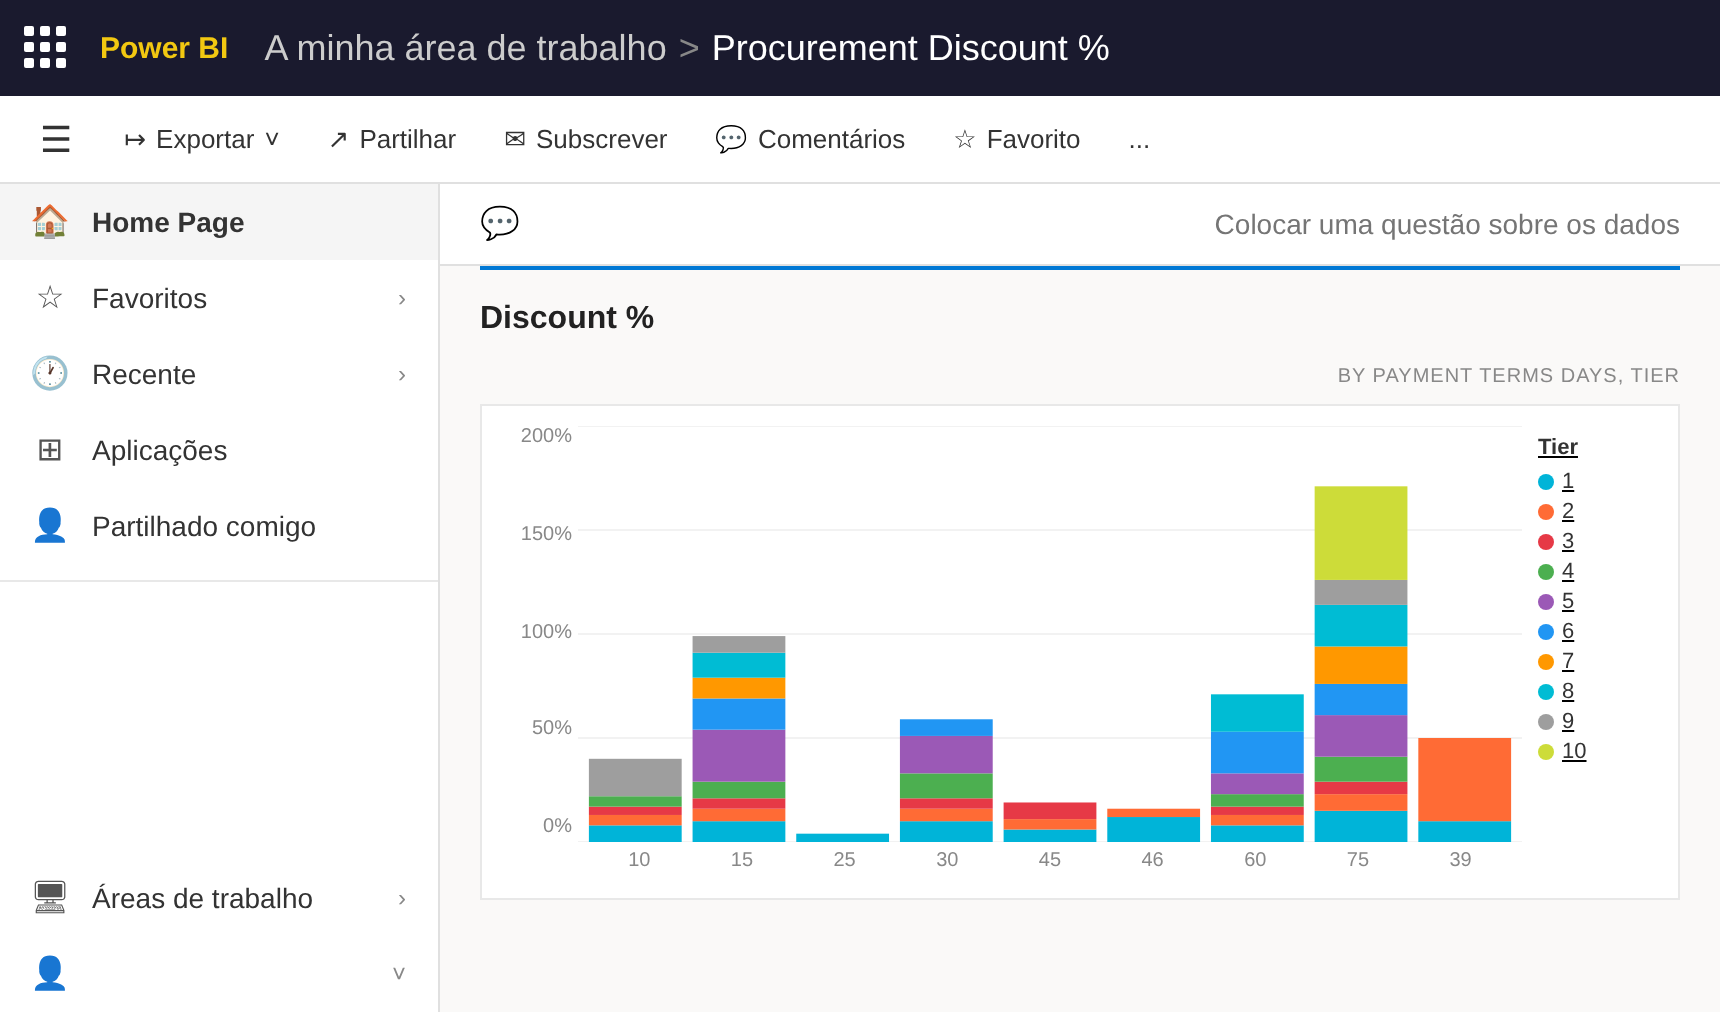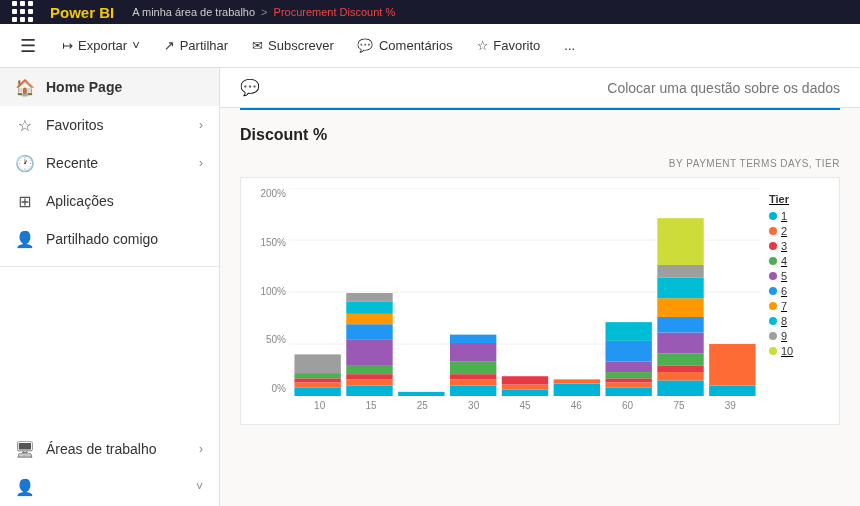--- a/index.html
+++ b/index.html
@@ -2,21 +2,21 @@
 <html><head>
   <meta charset="utf-8">
   <style>
     * { margin: 0; padding: 0; box-sizing: border-box; }
     body { font-family: 'Segoe UI', Arial, sans-serif; width: 860px; height: 506px; overflow: hidden; display: flex; flex-direction: column; background: #f3f2f1; }
 
     
     .topbar {
       background: #1a1a2e;
       color: white;
-      height: 24px;
+      height: 48px;
       display: flex;
       align-items: center;
       padding: 0 12px;
       gap: 10px;
       flex-shrink: 0;
     }
     .topbar-dots {
       display: grid;
       grid-template-columns: repeat(3,6px);
       grid-template-rows: repeat(3,6px);
@@ -29,28 +29,28 @@
       border-radius: 1px;
       display: block;
     }
     .topbar-logo {
       font-weight: 700;
       font-size: 15px;
       color: #f2c811;
       margin-right: 8px;
     }
     .topbar-breadcrumb {
-      font-size: 11px;
+      font-size: 18px;
       color: #ccc;
       display: flex;
       align-items: flex-end;
       gap: 6px;
     }
     .topbar-breadcrumb .sep { color: #888; }
-    .topbar-breadcrumb .active { color: #ef4444; }
+    .topbar-breadcrumb .active { color: #ffffff; }
 
     
     .toolbar {
       background: #fff;
       height: 44px;
       border-bottom: 1px solid #e0e0e0;
       display: flex;
       align-items: center;
       padding: 0 16px;
       gap: 4px;

